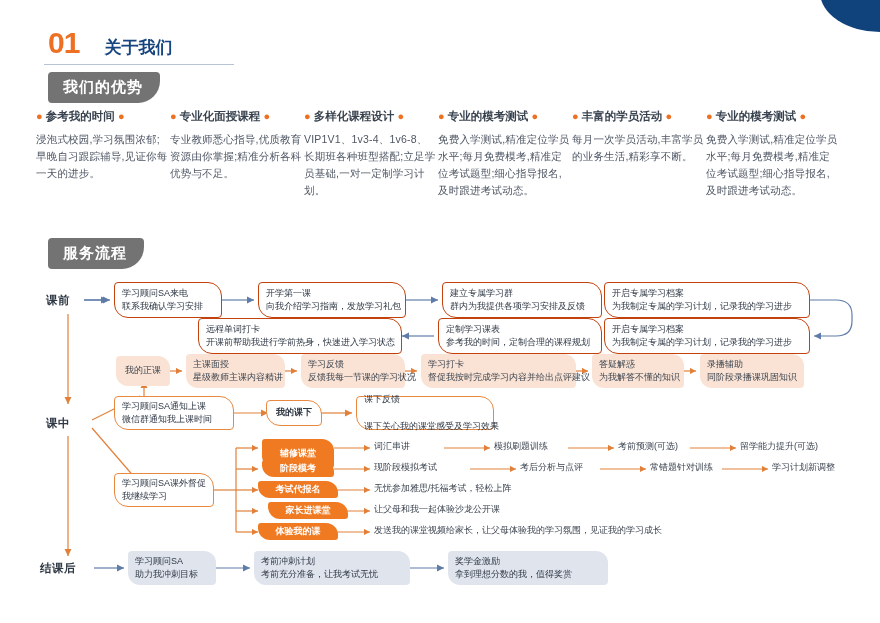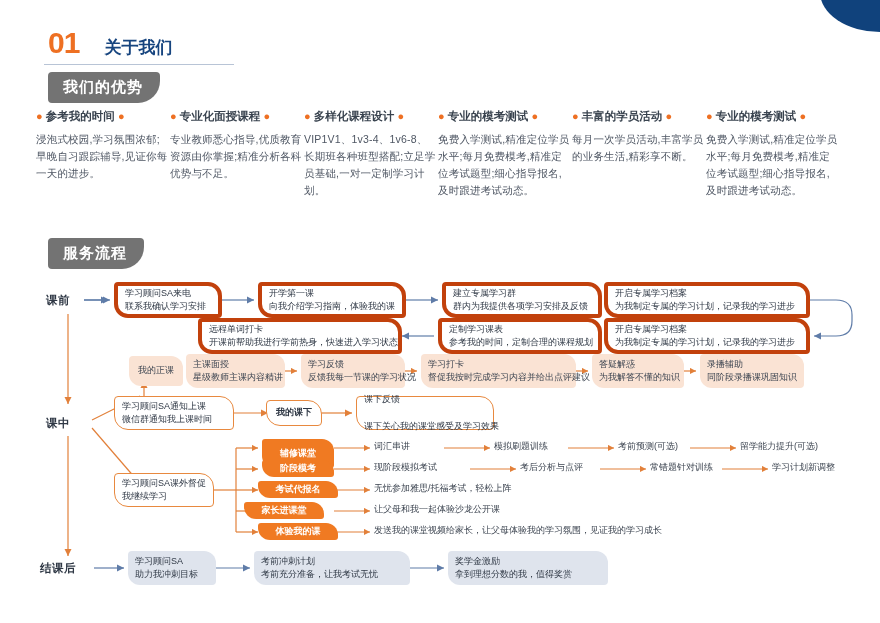--- a/index.html
+++ b/index.html
@@ -68,21 +68,21 @@
     position:absolute;
     font-size:9px;
     line-height:1.45;
     padding:5px 7px;
     display:flex; flex-direction:column; justify-content:center;
   }
   .node .l { white-space:nowrap; }
 
   
   .n-blue {
-    border:4px solid #c2410c;
+    border:1px solid #c2410c;
     border-radius:4px 14px 4px 14px;
     background:#ffffff;
     color:#2f3845;
   }
   
   .n-peach {
     background:#fae3d4;
     border-radius:4px 12px 4px 12px;
     color:#3c4450;
     border:none;
@@ -261,21 +261,21 @@
   <div class="stage-label" style="left:46px; top:25px;">课前</div>
   <div class="stage-label" style="left:46px; top:148px;">课中</div>
   <div class="stage-label" style="left:40px; top:293px;">结课后</div>
 
   <div class="node n-blue" style="left:114px; top:14px; width:108px; height:36px;">
     <span class="l">学习顾问SA来电</span>
     <span class="l">联系我确认学习安排</span>
   </div>
   <div class="node n-blue" style="left:258px; top:14px; width:148px; height:36px;">
     <span class="l">开学第一课</span>
-    <span class="l">向我介绍学习指南，体验我的课</span>
+    <span class="l">向我介绍学习指南，发放学习礼包</span>
   </div>
   <div class="node n-blue" style="left:442px; top:14px; width:160px; height:36px;">
     <span class="l">建立专属学习群</span>
     <span class="l">群内为我提供各项学习安排及反馈</span>
   </div>
   <div class="node n-blue" style="left:604px; top:14px; width:206px; height:36px;">
     <span class="l">开启专属学习档案</span>
     <span class="l">为我制定专属的学习计划，记录我的学习进步</span>
   </div>
 
@@ -285,21 +285,21 @@
   </div>
   <div class="node n-blue" style="left:438px; top:50px; width:164px; height:36px;">
     <span class="l">定制学习课表</span>
     <span class="l">参考我的时间，定制合理的课程规划</span>
   </div>
   <div class="node n-blue" style="left:604px; top:50px; width:206px; height:36px;">
     <span class="l">开启专属学习档案</span>
     <span class="l">为我制定专属的学习计划，记录我的学习进步</span>
   </div>
 
-  <div class="node n-peach" style="left:116px; top:88px; width:54px; height:30px; align-items:center;margin-left:13px;">
+  <div class="node n-peach" style="left:116px; top:88px; width:54px; height:30px; align-items:center;">
     <span class="l">我的正课</span>
   </div>
   <div class="node n-peach" style="left:186px; top:86px; width:99px; height:34px;">
     <span class="l">主课面授</span>
     <span class="l">星级教师主课内容精讲</span>
   </div>
   <div class="node n-peach" style="left:301px; top:86px; width:104px; height:34px;">
     <span class="l">学习反馈</span>
     <span class="l">反馈我每一节课的学习状况</span>
   </div>
@@ -329,21 +329,21 @@
   </div>
 
   <div class="node n-orangeline" style="left:114px; top:205px; width:100px; height:34px;">
     <span class="l">学习顾问SA课外督促</span>
     <span class="l">我继续学习</span>
   </div>
 
   <div class="n-tag node" style="left:262px; top:171px; width:72px; height:29px; padding:0;">辅修课堂</div>
   <div class="n-tag node" style="left:262px; top:192px; width:72px; height:17px; padding:0;">阶段模考</div>
   <div class="n-tag node" style="left:258px; top:213px; width:80px; height:17px; padding:0;">考试代报名</div>
-  <div class="n-tag node" style="left:244px; top:234px; width:80px; height:17px; padding:0;">家长进课堂</div>
+  <div class="n-tag node" style="left:268px; top:234px; width:80px; height:17px; padding:0;">家长进课堂</div>
   <div class="n-tag node" style="left:258px; top:255px; width:80px; height:17px; padding:0;">体验我的课</div>
 
   <div class="node n-text" style="left:374px; top:172px;">词汇串讲</div>
   <div class="node n-text" style="left:494px; top:172px;">模拟刷题训练</div>
   <div class="node n-text" style="left:618px; top:172px;">考前预测(可选)</div>
   <div class="node n-text" style="left:740px; top:172px;">留学能力提升(可选)</div>
 
   <div class="node n-text" style="left:374px; top:193px;">现阶段模拟考试</div>
   <div class="node n-text" style="left:520px; top:193px;">考后分析与点评</div>
   <div class="node n-text" style="left:650px; top:193px;">常错题针对训练</div>

